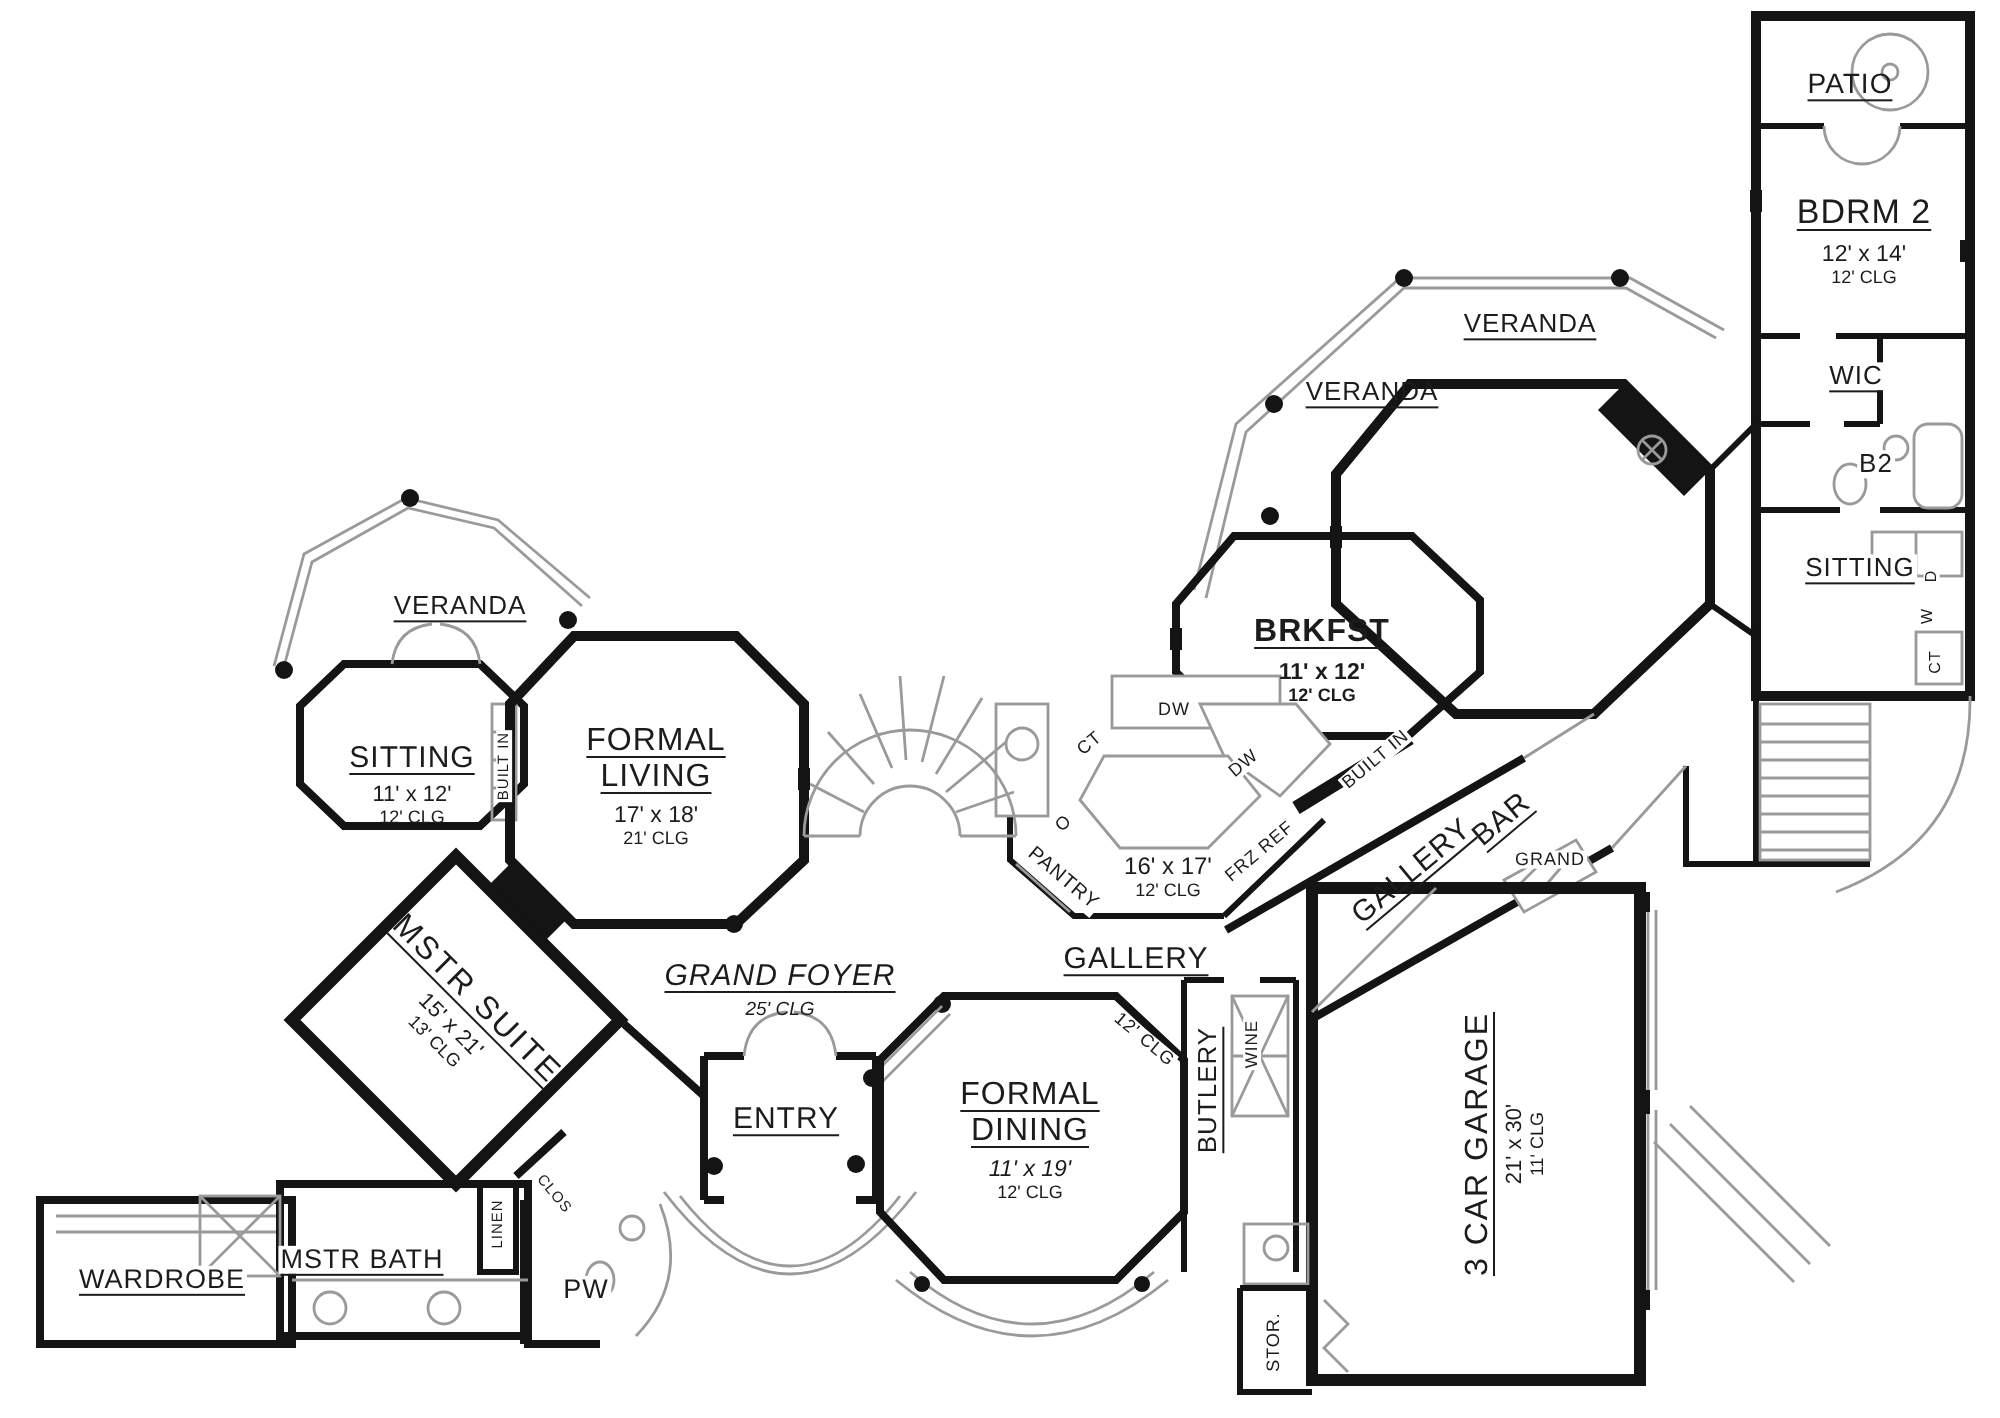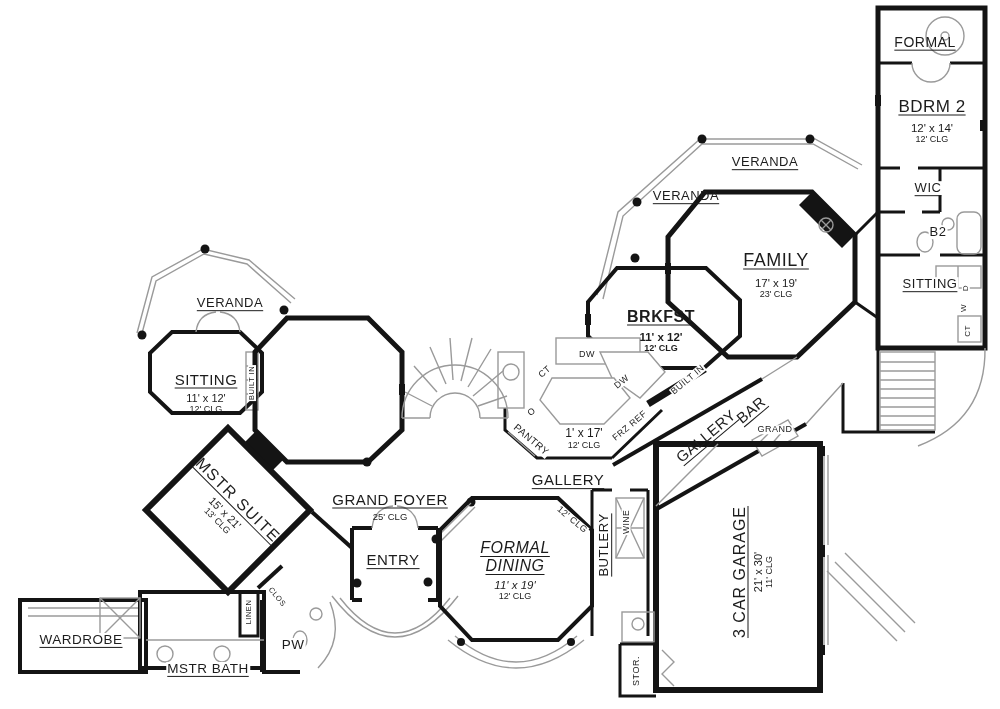--- a/index.html
+++ b/index.html
@@ -220,108 +220,108 @@
       <rect x="875" y="95" width="6" height="11"></rect>
         <rect x="980" y="120" width="6" height="11"></rect>
       <rect x="665" y="263" width="6" height="11"></rect>
         <rect x="585" y="314" width="6" height="11"></rect>
       <rect x="399" y="384" width="6" height="11"></rect>
         <rect x="251" y="384" width="6" height="11"></rect>
     </g>
   </svg>
 
 
-  <div class="lbl u" style="left:925px;top:42px;font-size:14px;">FORMAL</div>
+  <div class="lbl u" style="left:925px;top:42px;font-size:14px;">PATIO</div>
 
   <div class="grp" style="left:932px;top:120px;text-align:center;">
     <div class="nm u" style="font-size:17px;">BDRM 2</div>
     <div class="dims" style="margin-top:5px;">12' x 14'</div>
     <div class="clg">12' CLG</div>
   </div>
 
   <div class="lbl u bg" style="left:928px;top:188px;font-size:13px;">WIC</div>
   <div class="lbl bg" style="left:938px;top:232px;font-size:13px;">B2</div>
   <div class="lbl u bg" style="left:930px;top:284px;font-size:13px;">SITTING</div>
   <div class="lbl r-90 bg" style="left:966px;top:288px;font-size:8px;">D</div>
   <div class="lbl r-90 bg" style="left:964px;top:308px;font-size:8px;">W</div>
   <div class="lbl r-90 bg" style="left:968px;top:331px;font-size:8px;">CT</div>
 
   <div class="lbl u" style="left:765px;top:162px;font-size:13px;">VERANDA</div>
   <div class="lbl u" style="left:686px;top:196px;font-size:13px;">VERANDA</div>
 
-  <div class="grp" style="left:776px;top:274px;">
-    <div class="nm u" style="font-size:18px;">FAMILY</div>
-    <div class="dims" style="margin-top:6px;">17' x 19'</div>
-    <div class="clg">23' CLG</div>
-  </div>
 
   <div class="grp" style="left:661px;top:330px;font-weight:bold;">
     <div class="nm u" style="font-size:16px;">BRKFST</div>
     <div class="dims" style="margin-top:5px;">11' x 12'</div>
     <div class="clg">12' CLG</div>
   </div>
 
   <div class="lbl u" style="left:230px;top:303px;font-size:13px;">VERANDA</div>
 
   <div class="grp" style="left:206px;top:374px;">
     <div class="nm u" style="font-size:15px;margin-top:36px;">SITTING</div>
     <div class="dims" style="margin-top:4px;font-size:11px;">11' x 12'</div>
     <div class="clg">12' CLG</div>
   </div>
   <div class="lbl r-90 bg" style="left:252px;top:383px;font-size:7.5px;">BUILT IN</div>
 
+  <div class="grp" style="left:328px;top:393px;">
+    <div class="nm u wrap" style="font-size:16px;width:110px;">FORMAL LIVING</div>
+    <div class="dims" style="margin-top:4px;">17' x 18'</div>
+    <div class="clg">21' CLG</div>
+  </div>
 
   <div class="lbl bg" style="left:587px;top:355px;font-size:9px;">DW</div>
   <div class="lbl r-40 bg" style="left:622px;top:382px;font-size:9px;">DW</div>
   <div class="lbl r-40 bg" style="left:545px;top:372px;font-size:9px;">CT</div>
   <div class="lbl r-40 bg" style="left:532px;top:412px;font-size:9px;">O</div>
   <div class="lbl r40 bg" style="left:531px;top:440px;font-size:10px;">PANTRY</div>
   <div class="grp" style="left:584px;top:438px;">
-    <div class="dims" style="font-size:12px;">1' x 17'</div>
+    <div class="dims" style="font-size:12px;">16' x 17'</div>
     <div class="clg">12' CLG</div>
   </div>
   <div class="lbl r-40 bg" style="left:630px;top:426px;font-size:9px;">FRZ  REF</div>
   <div class="lbl r-40 bg" style="left:688px;top:380px;font-size:9px;">BUILT IN</div>
 
   <div class="lbl u r-40" style="left:706px;top:436px;font-size:15px;">GALLERY</div>
   <div class="lbl u r-40" style="left:751px;top:410px;font-size:15px;">BAR</div>
   <div class="lbl bg" style="left:775px;top:430px;font-size:9px;">GRAND</div>
 
   <div class="grp r45" style="left:229px;top:509px;">
     <div class="nm u" style="font-size:16px;letter-spacing:1.5px;">MSTR SUITE</div>
     <div class="dims" style="margin-top:3px;font-size:11px;">15' x 21'</div>
     <div class="clg">13' CLG</div>
   </div>
 
-  <div class="grp" style="left:390px;top:506px;">
+  <div class="grp" style="left:390px;top:495px;font-style:italic;">
     <div class="nm u" style="font-size:15px;">GRAND FOYER</div>
     <div class="clg" style="margin-top:3px;font-size:9.5px;">25' CLG</div>
   </div>
 
   <div class="lbl u" style="left:568px;top:480px;font-size:15px;">GALLERY</div>
   <div class="lbl r40 bg" style="left:572px;top:520px;font-size:9px;">12' CLG</div>
 
   <div class="lbl u" style="left:393px;top:560px;font-size:15px;">ENTRY</div>
 
   <div class="grp" style="left:515px;top:570px;">
-    <div class="nm u wrap" style="font-size:16px;width:112px;font-style:italic;">FORMAL DINING</div>
+    <div class="nm u wrap" style="font-size:16px;width:112px;">FORMAL DINING</div>
     <div class="dims" style="margin-top:4px;font-style:italic;">11' x 19'</div>
     <div class="clg">12' CLG</div>
   </div>
 
   <div class="lbl u r-90 bg" style="left:604px;top:545px;font-size:13px;">BUTLERY</div>
   <div class="lbl r-90 bg" style="left:626px;top:522px;font-size:8.5px;">WINE</div>
 
   <div class="grp r-90" style="left:752px;top:572px;">
     <div class="nm u" style="font-size:16px;letter-spacing:1px;">3 CAR GARAGE</div>
     <div class="dims" style="margin-top:3px;font-size:11px;">21' x 30'</div>
     <div class="clg">11' CLG</div>
   </div>
 
   <div class="lbl u bg" style="left:81px;top:640px;font-size:13.5px;">WARDROBE</div>
-  <div class="lbl u bg" style="left:208px;top:630px;font-size:13.5px;margin-top:39px;">MSTR BATH</div>
+  <div class="lbl u bg" style="left:181px;top:630px;font-size:13.5px;">MSTR BATH</div>
   <div class="lbl bg" style="left:293px;top:645px;font-size:13.5px;text-align:right;">PW</div>
   <div class="lbl r-90 bg" style="left:249px;top:612px;font-size:7.5px;">LINEN</div>
   <div class="lbl r50 bg" style="left:277px;top:597px;font-size:7.5px;">CLOS</div>
 
   <div class="lbl r-90 bg" style="left:637px;top:671px;font-size:9px;">STOR.</div>
 
 </div>
 
 </body></html>

